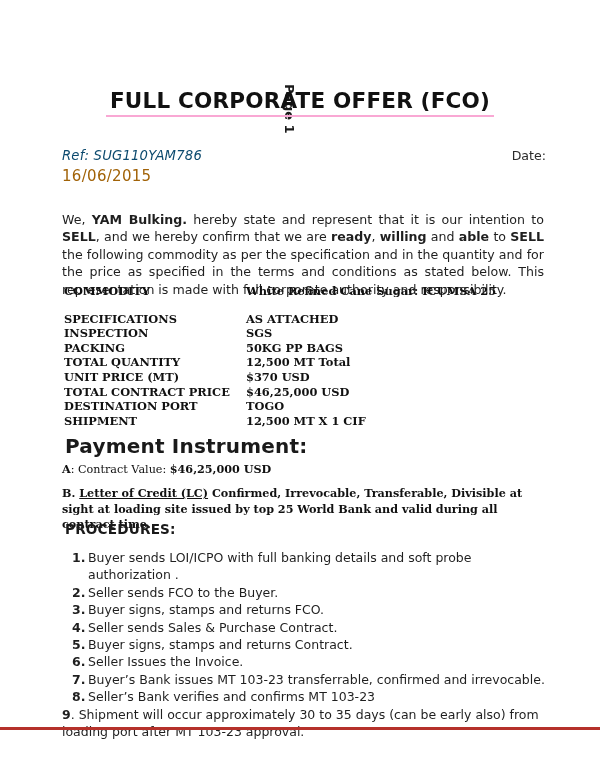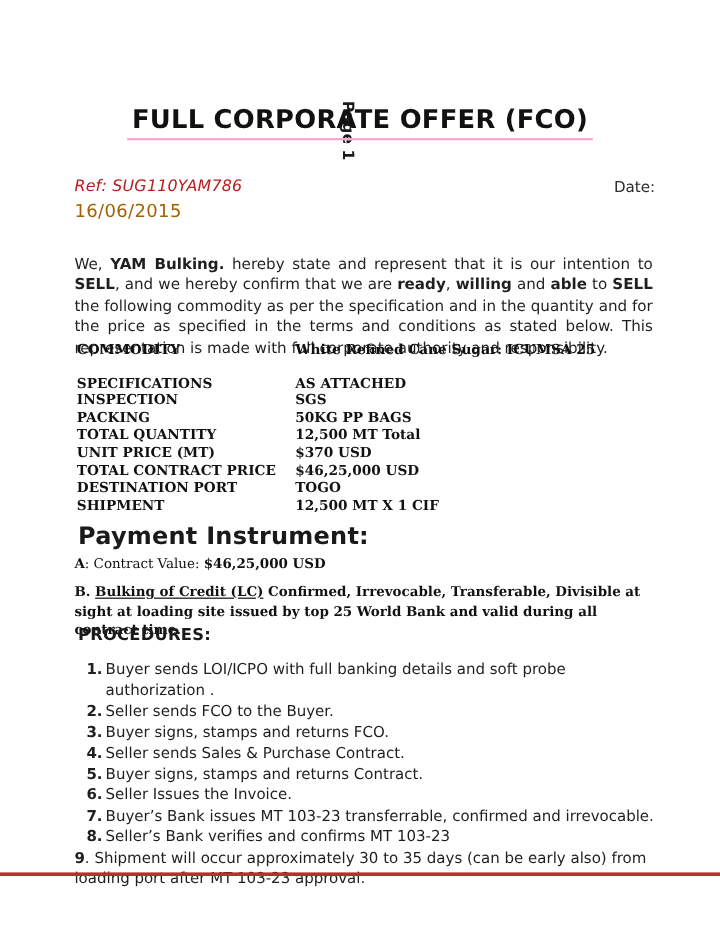--- a/index.html
+++ b/index.html
@@ -68,21 +68,21 @@
     left: 62px;
     top: 148px;
     width: 484px;
     z-index: 2;
   }
   .ref {
     float: left;
     font-family: "DejaVu Sans", sans-serif;
     font-size: 13.2px;
     font-style: italic;
-    color: #b91c1c;
+    color: #0c4a6e;
     letter-spacing: 0.2px;
   }
   .date {
     float: right;
     font-family: "DejaVu Sans", sans-serif;
     font-size: 12.6px;
     color: #2b2b2b;
   }
   .datevalue {
     position: absolute;
@@ -283,21 +283,21 @@
       <div class="row">
         <div class="k">SHIPMENT</div>
         <div class="v">12,500 MT X 1 CIF</div>
       </div>
     </div>
 
   <div class="pay-head">Payment Instrument:</div>
 
   <div class="clause-a"><b>A</b><span>: Contract Value: </span><b>$46,25,000 USD</b></div>
 
-  <div class="clause-b"><span>B. </span><span class="u">Bulking of Credit (LC)</span><span> Confirmed, Irrevocable, Transferable, Divisible at sight at loading site issued by top 25 World Bank and valid during all contract time.</span></div>
+  <div class="clause-b"><span>B. </span><span class="u">Letter of Credit (LC)</span><span> Confirmed, Irrevocable, Transferable, Divisible at sight at loading site issued by top 25 World Bank and valid during all contract time.</span></div>
 
   <div class="proc-head">PROCEDURES:</div>
 
   <div class="proc-list" id="proc-list">
       <div class="proc-item">
         <span class="num">1.</span>
         <span class="txt">Buyer sends LOI/ICPO with full banking details and soft probe authorization .</span>
       </div>
       <div class="proc-item">
         <span class="num">2.</span>

